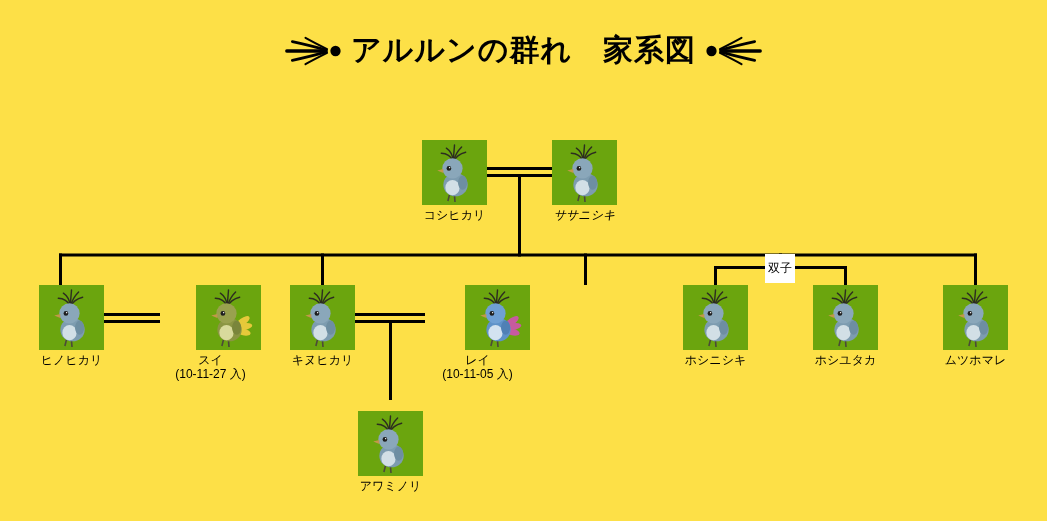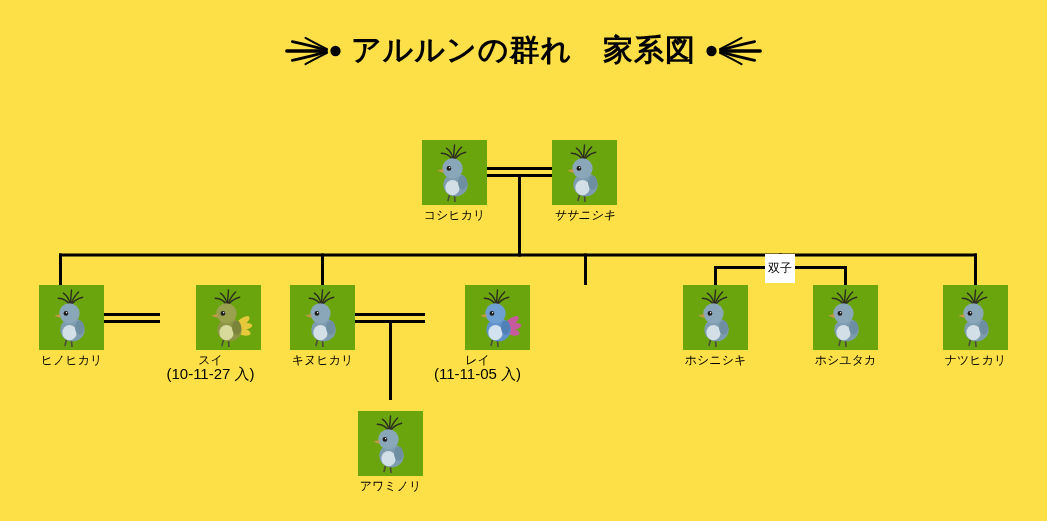--- a/index.html
+++ b/index.html
@@ -13,21 +13,21 @@
   .flip { transform:scaleX(-1); }
 
   
   .lines { position:absolute; left:0; top:0; z-index:1; }
 
   
   .node { position:absolute; z-index:2; width:65px; }
   .tile { width:65px; height:65px; background:#6ba50e; cursor:pointer; }
   .bird { width:100%; height:100%; display:block; }
   .label { position:absolute; top:68px; left:50%; transform:translateX(-50%); white-space:nowrap; font-size:12px; line-height:14px; text-align:center; }
-  .note  { position:absolute; top:82px; left:50%; transform:translateX(-50%); white-space:nowrap; font-size:15px; line-height:14px; text-align:center; }
+  .note  { position:absolute; top:82px; left:50%; transform:translateX(-50%); white-space:nowrap; font-size:12px; line-height:14px; text-align:center; }
 
   
   .bird-default { --head:#8aa7ba; --body:#7d9cb0; --belly:#d2dfe6; --wing:#6e8ea2; --tail:transparent; }
   .bird-olive   { --head:#99a14e; --body:#8b9543; --belly:#d8da9c; --wing:#7a853b; --tail:#e6c93a; }
   .bird-blue    { --head:#6fa0d4; --body:#5f92c8; --belly:#d3e2f0; --wing:#5080b5; --tail:#c75a9f; }
 
   
   .twins-label { position:absolute; left:780px; top:254px; transform:translateX(-50%); background:#fff; padding:8px 3px; font-size:12px; line-height:13px; z-index:3; }
 </style>
 </head>
@@ -163,21 +163,21 @@
     <div class="label">キヌヒカリ</div>
   </div>
 
   <div class="node" style="left:425px; top:285px;padding-left:40px;">
     <div class="tile">
       <svg class="bird bird-blue" viewBox="0 0 64 64">
           <use href="#bird-shape"></use>
         </svg>
     </div>
     <div class="label">レイ</div>
-    <div class="note">(11-11-05 入)</div>
+    <div class="note">(10-11-05 入)</div>
   </div>
 
 
   <div class="node" style="left:813px; top:285px;">
     <div class="tile">
       <svg class="bird bird-default" viewBox="0 0 64 64">
           <use href="#bird-shape"></use>
         </svg>
     </div>
     <div class="label">ホシユタカ</div>
@@ -191,21 +191,21 @@
     </div>
     <div class="label">ホシニシキ</div>
   </div>
 
   <div class="node" style="left:943px; top:285px;">
     <div class="tile">
       <svg class="bird bird-default" viewBox="0 0 64 64">
           <use href="#bird-shape"></use>
         </svg>
     </div>
-    <div class="label">ナツヒカリ</div>
+    <div class="label">ムツホマレ</div>
   </div>
 
   <div class="node" style="left:358px; top:411px;">
     <div class="tile">
       <svg class="bird bird-default" viewBox="0 0 64 64">
           <use href="#bird-shape"></use>
         </svg>
     </div>
     <div class="label">アワミノリ</div>
   </div>

